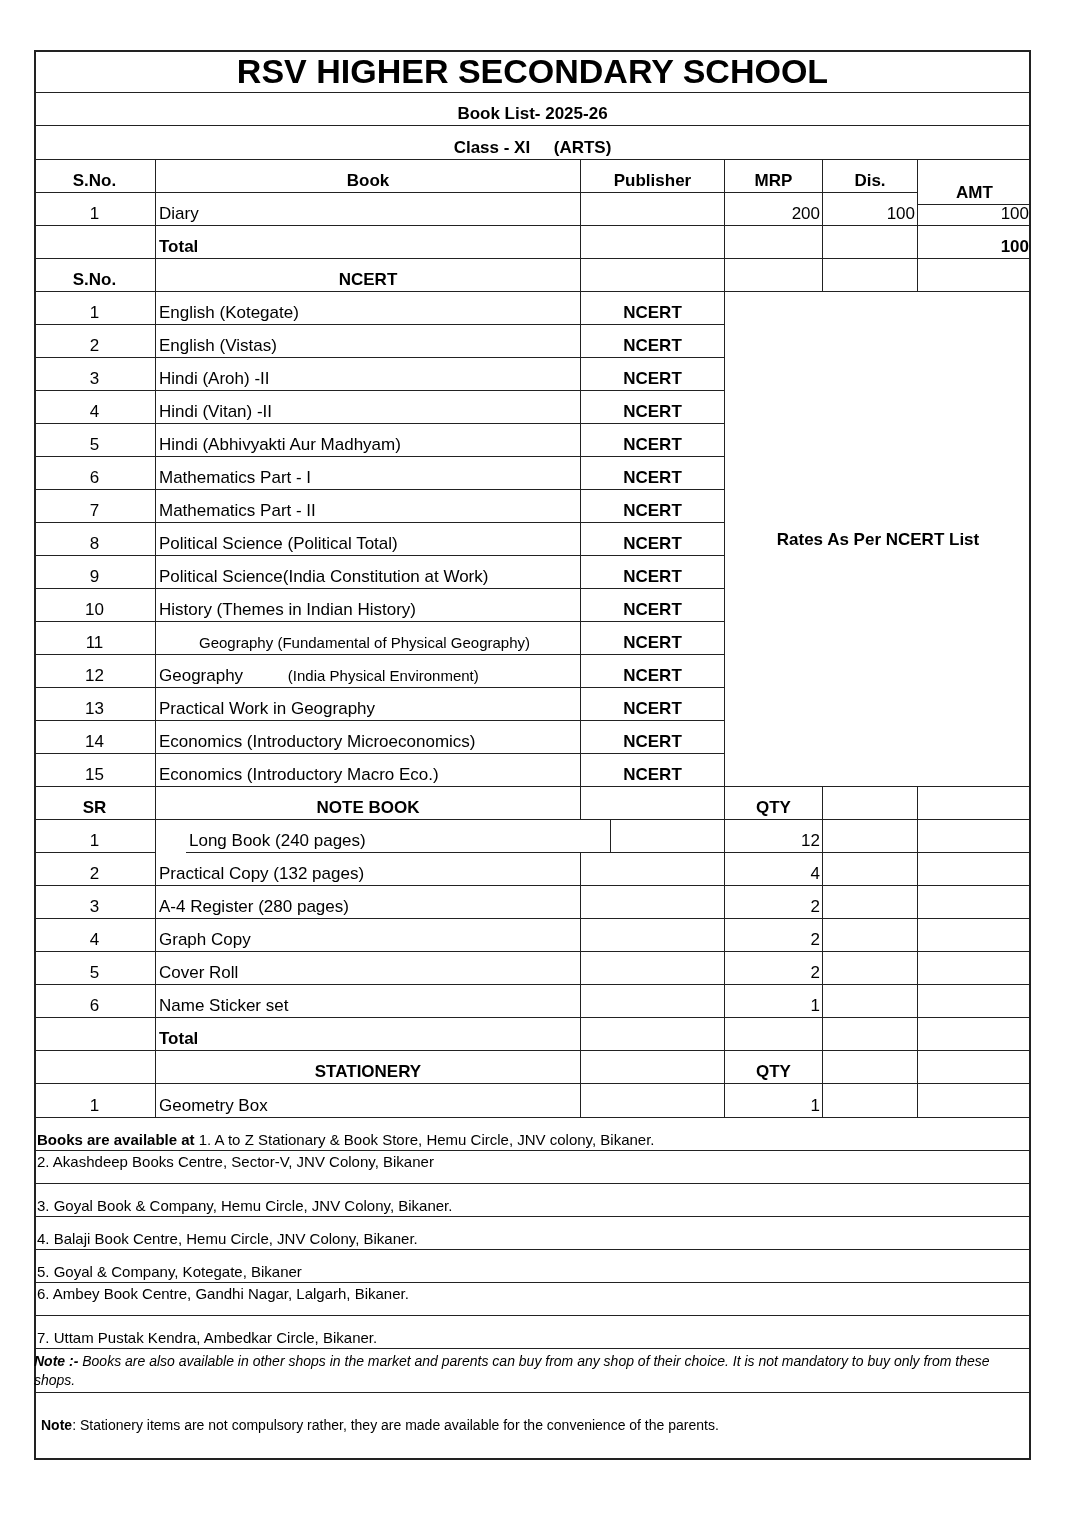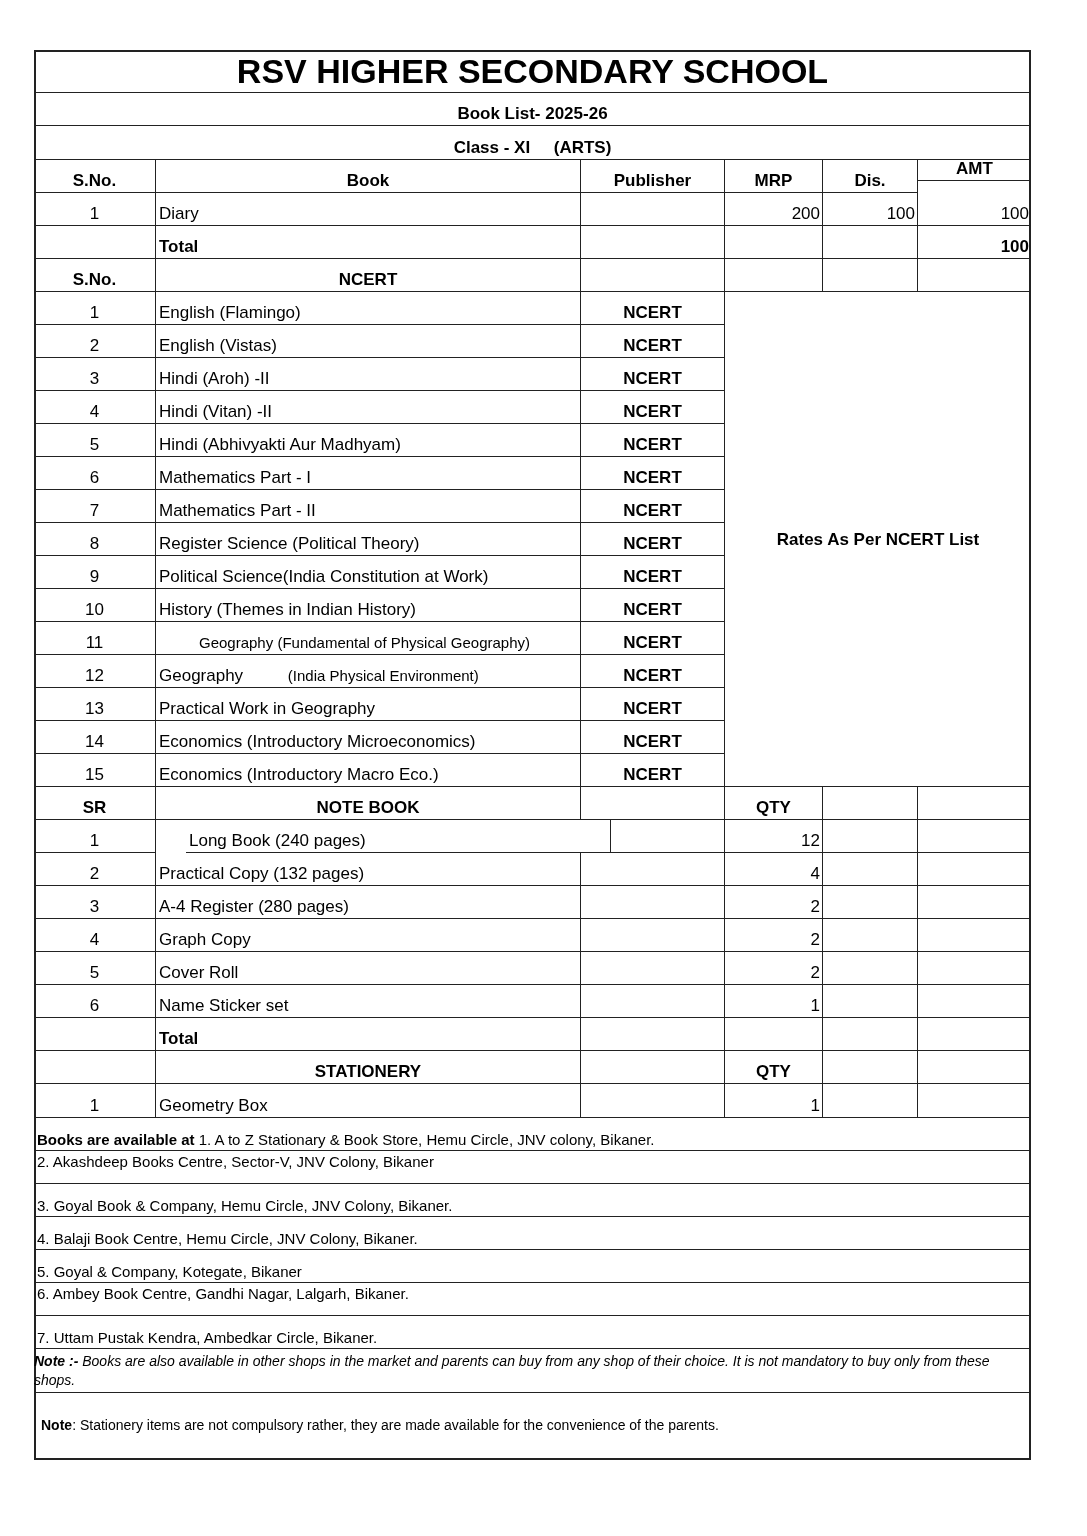--- a/index.html
+++ b/index.html
@@ -42,21 +42,21 @@
     </div>
     <div class="c" style="left: 581px; top: 160px; width: 144px; height: 33px;">
       <span class="t ctr bot b">Publisher</span>
     </div>
     <div class="c" style="left: 725px; top: 160px; width: 98px; height: 33px;">
       <span class="t ctr bot b">MRP</span>
     </div>
     <div class="c" style="left: 823px; top: 160px; width: 95px; height: 33px;">
       <span class="t ctr bot b">Dis.</span>
     </div>
-    <div class="c nr" style="left: 918px; top: 148px; width: 113px; height: 33px;">
+    <div class="c nr" style="left: 918px; top: 172px; width: 113px; height: 33px;">
       <span class="t ctr bot b">AMT</span>
     </div>
     <div class="c" style="left: 34px; top: 193px; width: 122px; height: 33px;">
       <span class="t ctr bot">1</span>
     </div>
     <div class="c" style="left: 156px; top: 193px; width: 425px; height: 33px;">
       <span class="t lft bot">Diary</span>
     </div>
     <div class="c" style="left: 581px; top: 193px; width: 144px; height: 33px;">
       <span class="t ctr bot"></span>
@@ -87,21 +87,21 @@
       <span class="t ctr bot b">NCERT</span>
     </div>
     <div class="c" style="left: 581px; top: 259px; width: 144px; height: 33px;"></div>
     <div class="c" style="left: 725px; top: 259px; width: 98px; height: 33px;"></div>
     <div class="c" style="left: 823px; top: 259px; width: 95px; height: 33px;"></div>
     <div class="c nr" style="left: 918px; top: 259px; width: 113px; height: 33px;"></div>
     <div class="c" style="left: 34px; top: 292px; width: 122px; height: 33px;">
       <span class="t ctr bot">1</span>
     </div>
     <div class="c" style="left: 156px; top: 292px; width: 425px; height: 33px;">
-      <span class="t lft bot">English (Flamingo)</span>
+      <span class="t lft bot">English (Kotegate)</span>
     </div>
     <div class="c" style="left: 581px; top: 292px; width: 144px; height: 33px;">
       <span class="t ctr bot b">NCERT</span>
     </div>
     <div class="c" style="left: 34px; top: 325px; width: 122px; height: 33px;">
       <span class="t ctr bot">2</span>
     </div>
     <div class="c" style="left: 156px; top: 325px; width: 425px; height: 33px;">
       <span class="t lft bot">English (Vistas)</span>
     </div>
@@ -150,21 +150,21 @@
     <div class="c" style="left: 156px; top: 490px; width: 425px; height: 33px;">
       <span class="t lft bot">Mathematics Part - II</span>
     </div>
     <div class="c" style="left: 581px; top: 490px; width: 144px; height: 33px;">
       <span class="t ctr bot b">NCERT</span>
     </div>
     <div class="c" style="left: 34px; top: 523px; width: 122px; height: 33px;">
       <span class="t ctr bot">8</span>
     </div>
     <div class="c" style="left: 156px; top: 523px; width: 425px; height: 33px;">
-      <span class="t lft bot">Register Science (Political Theory)</span>
+      <span class="t lft bot">Political Science (Political Total)</span>
     </div>
     <div class="c" style="left: 581px; top: 523px; width: 144px; height: 33px;">
       <span class="t ctr bot b">NCERT</span>
     </div>
     <div class="c" style="left: 34px; top: 556px; width: 122px; height: 33px;">
       <span class="t ctr bot">9</span>
     </div>
     <div class="c" style="left: 156px; top: 556px; width: 425px; height: 33px;">
       <span class="t lft bot">Political Science(India Constitution at Work)</span>
     </div>

